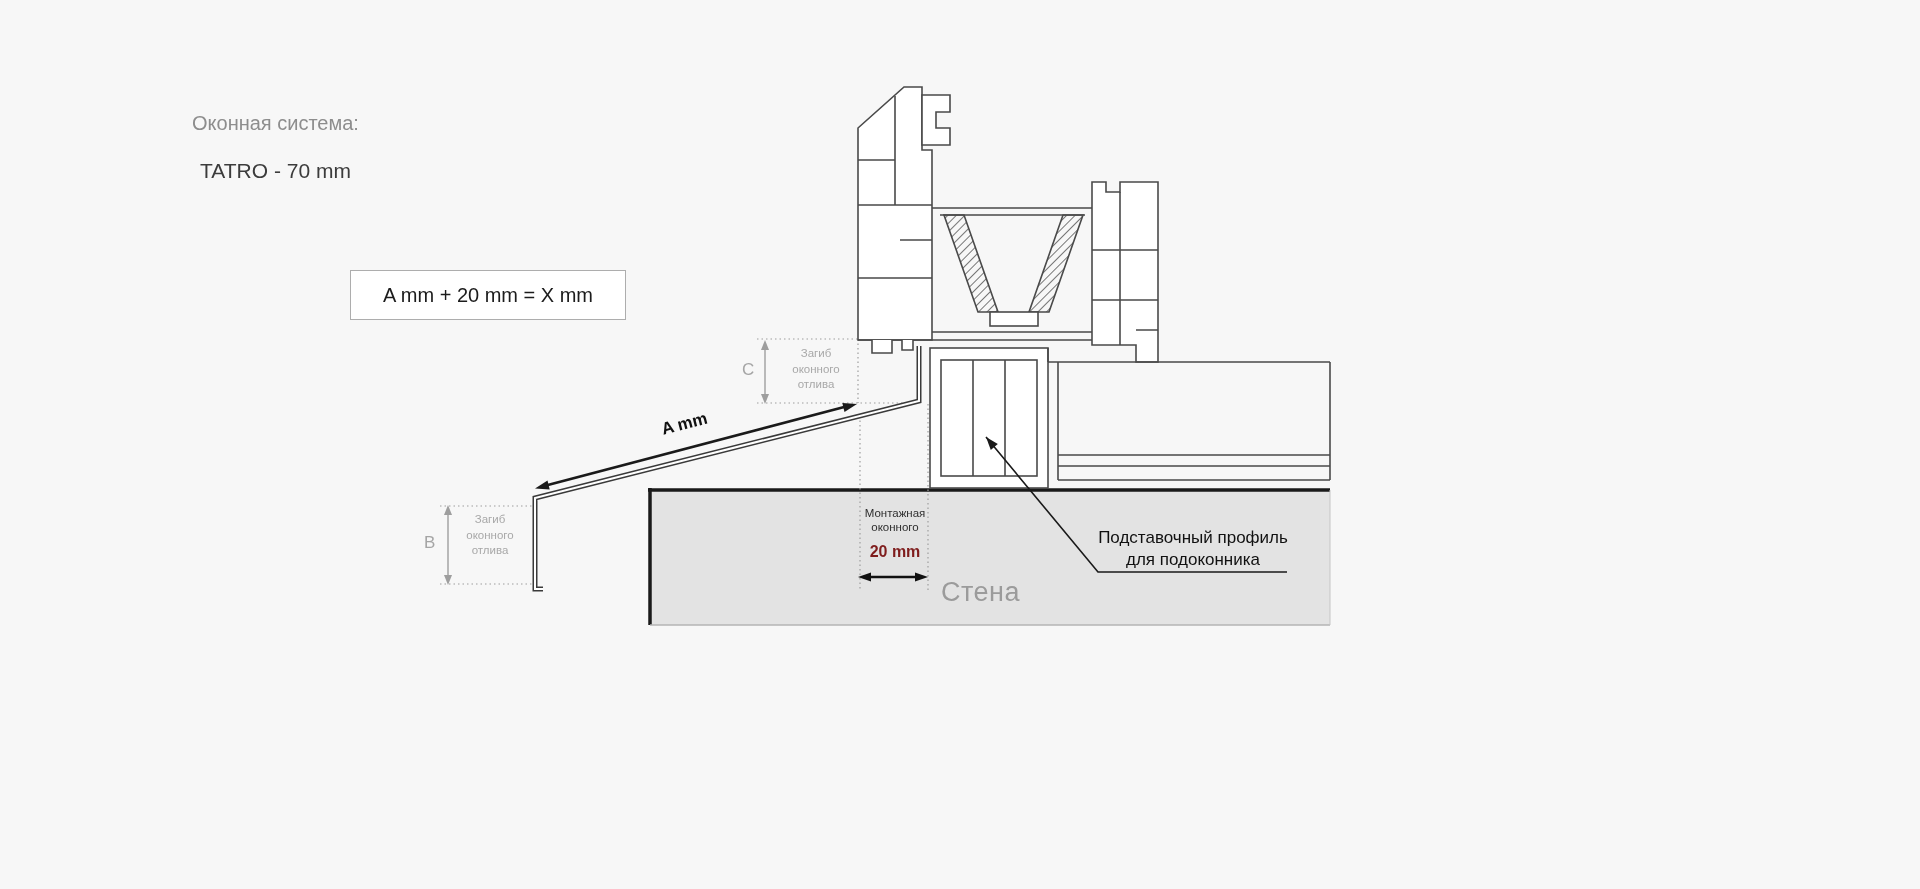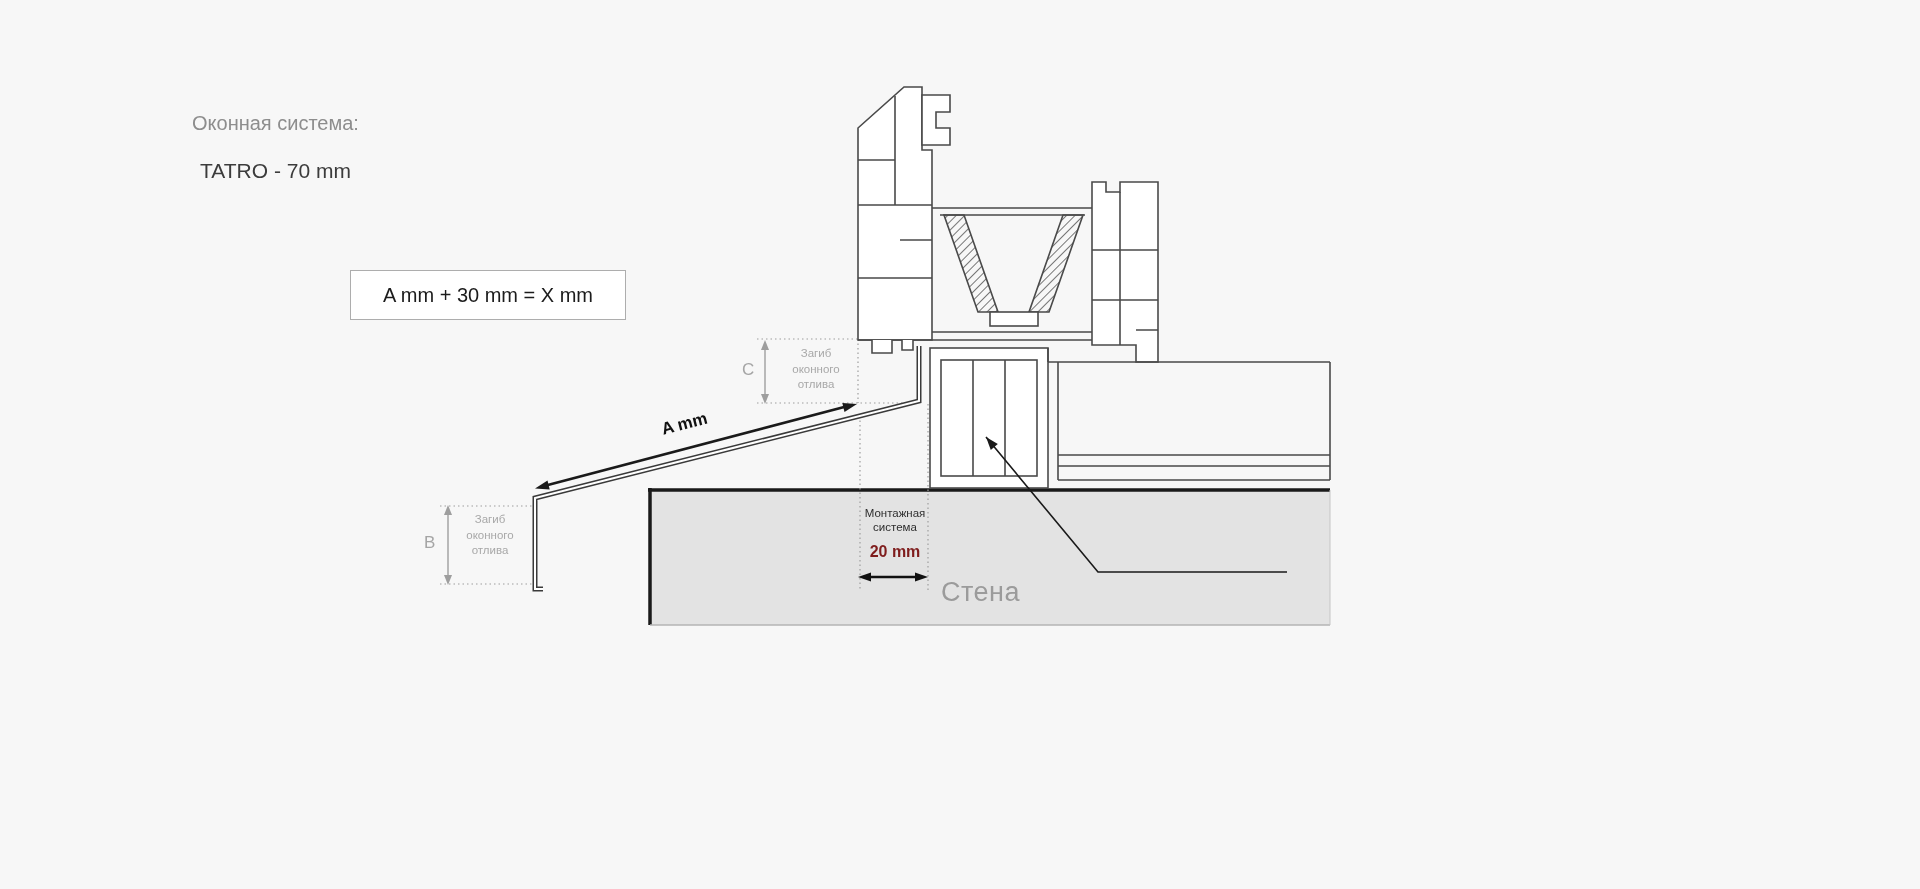--- a/index.html
+++ b/index.html
@@ -123,35 +123,37 @@
     <g>
       <path d="M1287,572 H1098 L986,437" fill="none" stroke="#1a1a1a" stroke-width="1.6"></path>
       <polygon points="986,437 997.8,444.1 990.8,449.9" fill="#1a1a1a"></polygon>
     </g>
   </svg>
 
   <div class="lbl header-label">Оконная система:</div>
   <div class="lbl header-value">TATRO - 70 mm</div>
 
   <div class="lbl formula">
-    <span>A mm + 30 mm = X mm</span>
+    <span>A mm + 20 mm = X mm</span>
   </div>
 
   <div class="lbl dim-letter dim-c">C</div>
   <div class="lbl bend-note bend-top">Загиб
 оконного
 отлива</div>
 
   <div class="lbl dim-letter dim-b">B</div>
   <div class="lbl bend-note bend-bottom">Загиб
 оконного
 отлива</div>
 
   <div class="lbl a-label">A mm</div>
 
   <div class="lbl mount-depth">Монтажная
-система</div>
+оконного</div>
   <div class="lbl depth-value">20 mm</div>
 
   <div class="lbl wall-label">Стена</div>
 
+  <div class="lbl support-label">Подставочный профиль
+для подоконника</div>
 
 </div>
 
 </body></html>

